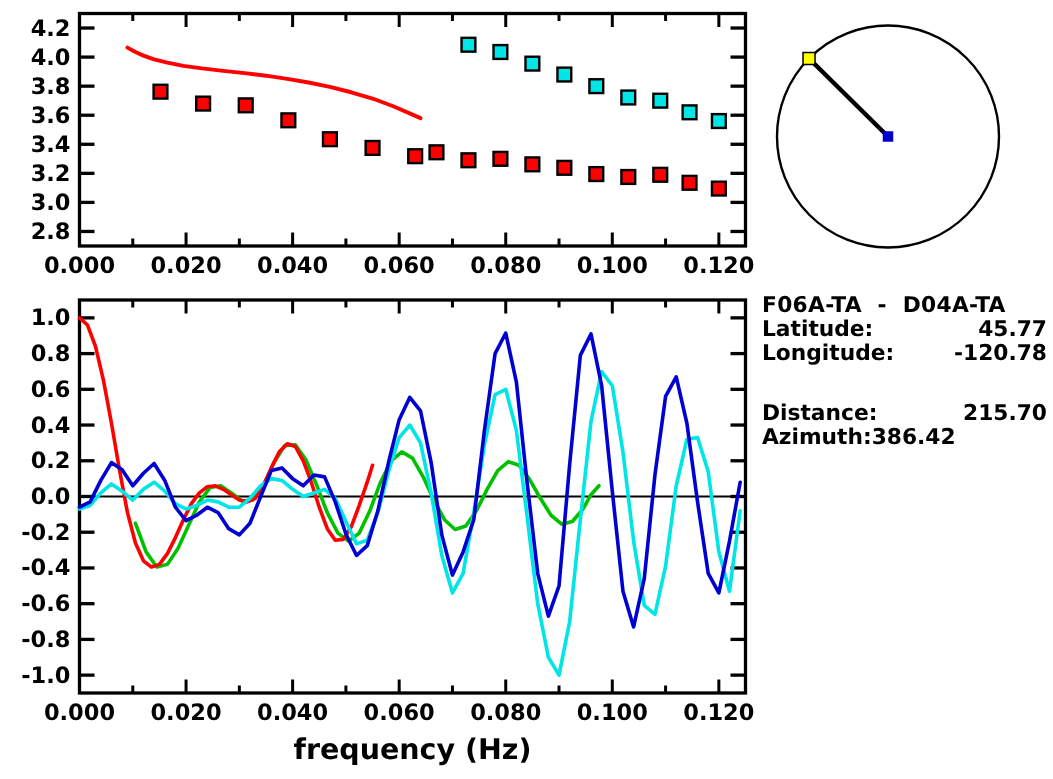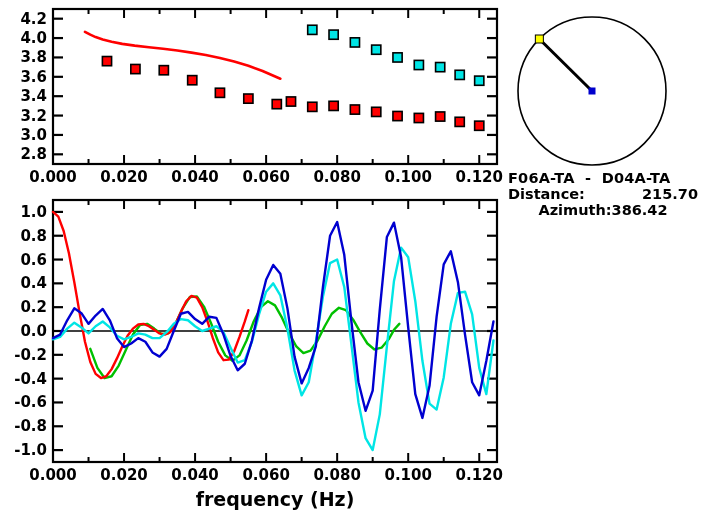--- a/index.html
+++ b/index.html
@@ -185,24 +185,32 @@
         <text x="275" y="506" text-anchor="middle" class="xlabel">frequency  (Hz)</text>
       </g>
     <g id="g-inset">
         <circle cx="592" cy="91" r="74" fill="none" stroke="#000000" stroke-width="1.6"></circle>
         <line x1="592" y1="91" x2="539.35" y2="39.00" stroke="#000000" stroke-width="3"></line>
         <rect x="588.5" y="87.5" width="7" height="7" fill="#0000cd"></rect>
         <rect x="535.35" y="35.00" width="8" height="8" fill="#ffff00" stroke="#000" stroke-width="1"></rect>
       </g>
   </svg>
 
-  <div id="infopanel" style="position:absolute;left:508px;top:170px;width:190px;">
+  <div id="infopanel" style="position:absolute;left:508px;top:196px;width:190px;">
     <div style="font:bold 14.5px 'DejaVu Sans','Liberation Sans',sans-serif;white-space:pre;letter-spacing:0.2px;">F06A-TA  -  D04A-TA</div>
     <div style="display:flex;justify-content:space-between;font:bold 14.5px 'DejaVu Sans','Liberation Sans',sans-serif;">
+      <span>Latitude:</span>
+      <span>45.77</span>
+    </div>
+    <div style="display:flex;justify-content:space-between;font:bold 14.5px 'DejaVu Sans','Liberation Sans',sans-serif;">
+      <span>Longitude:</span>
+      <span>-120.78</span>
+    </div>
+    <div style="display:flex;justify-content:space-between;font:bold 14.5px 'DejaVu Sans','Liberation Sans',sans-serif;margin-top:24px;">
       <span>Distance:</span>
       <span>215.70</span>
     </div>
-    <div style="display:flex;justify-content:center;font:bold 14.5px 'DejaVu Sans','Liberation Sans',sans-serif;">
+    <div style="display:flex;justify-content:flex-start;font:bold 14.5px 'DejaVu Sans','Liberation Sans',sans-serif;">
       <span>Azimuth:</span>
       <span>386.42</span>
     </div>
   </div>
 </div>
 
 </body></html>

